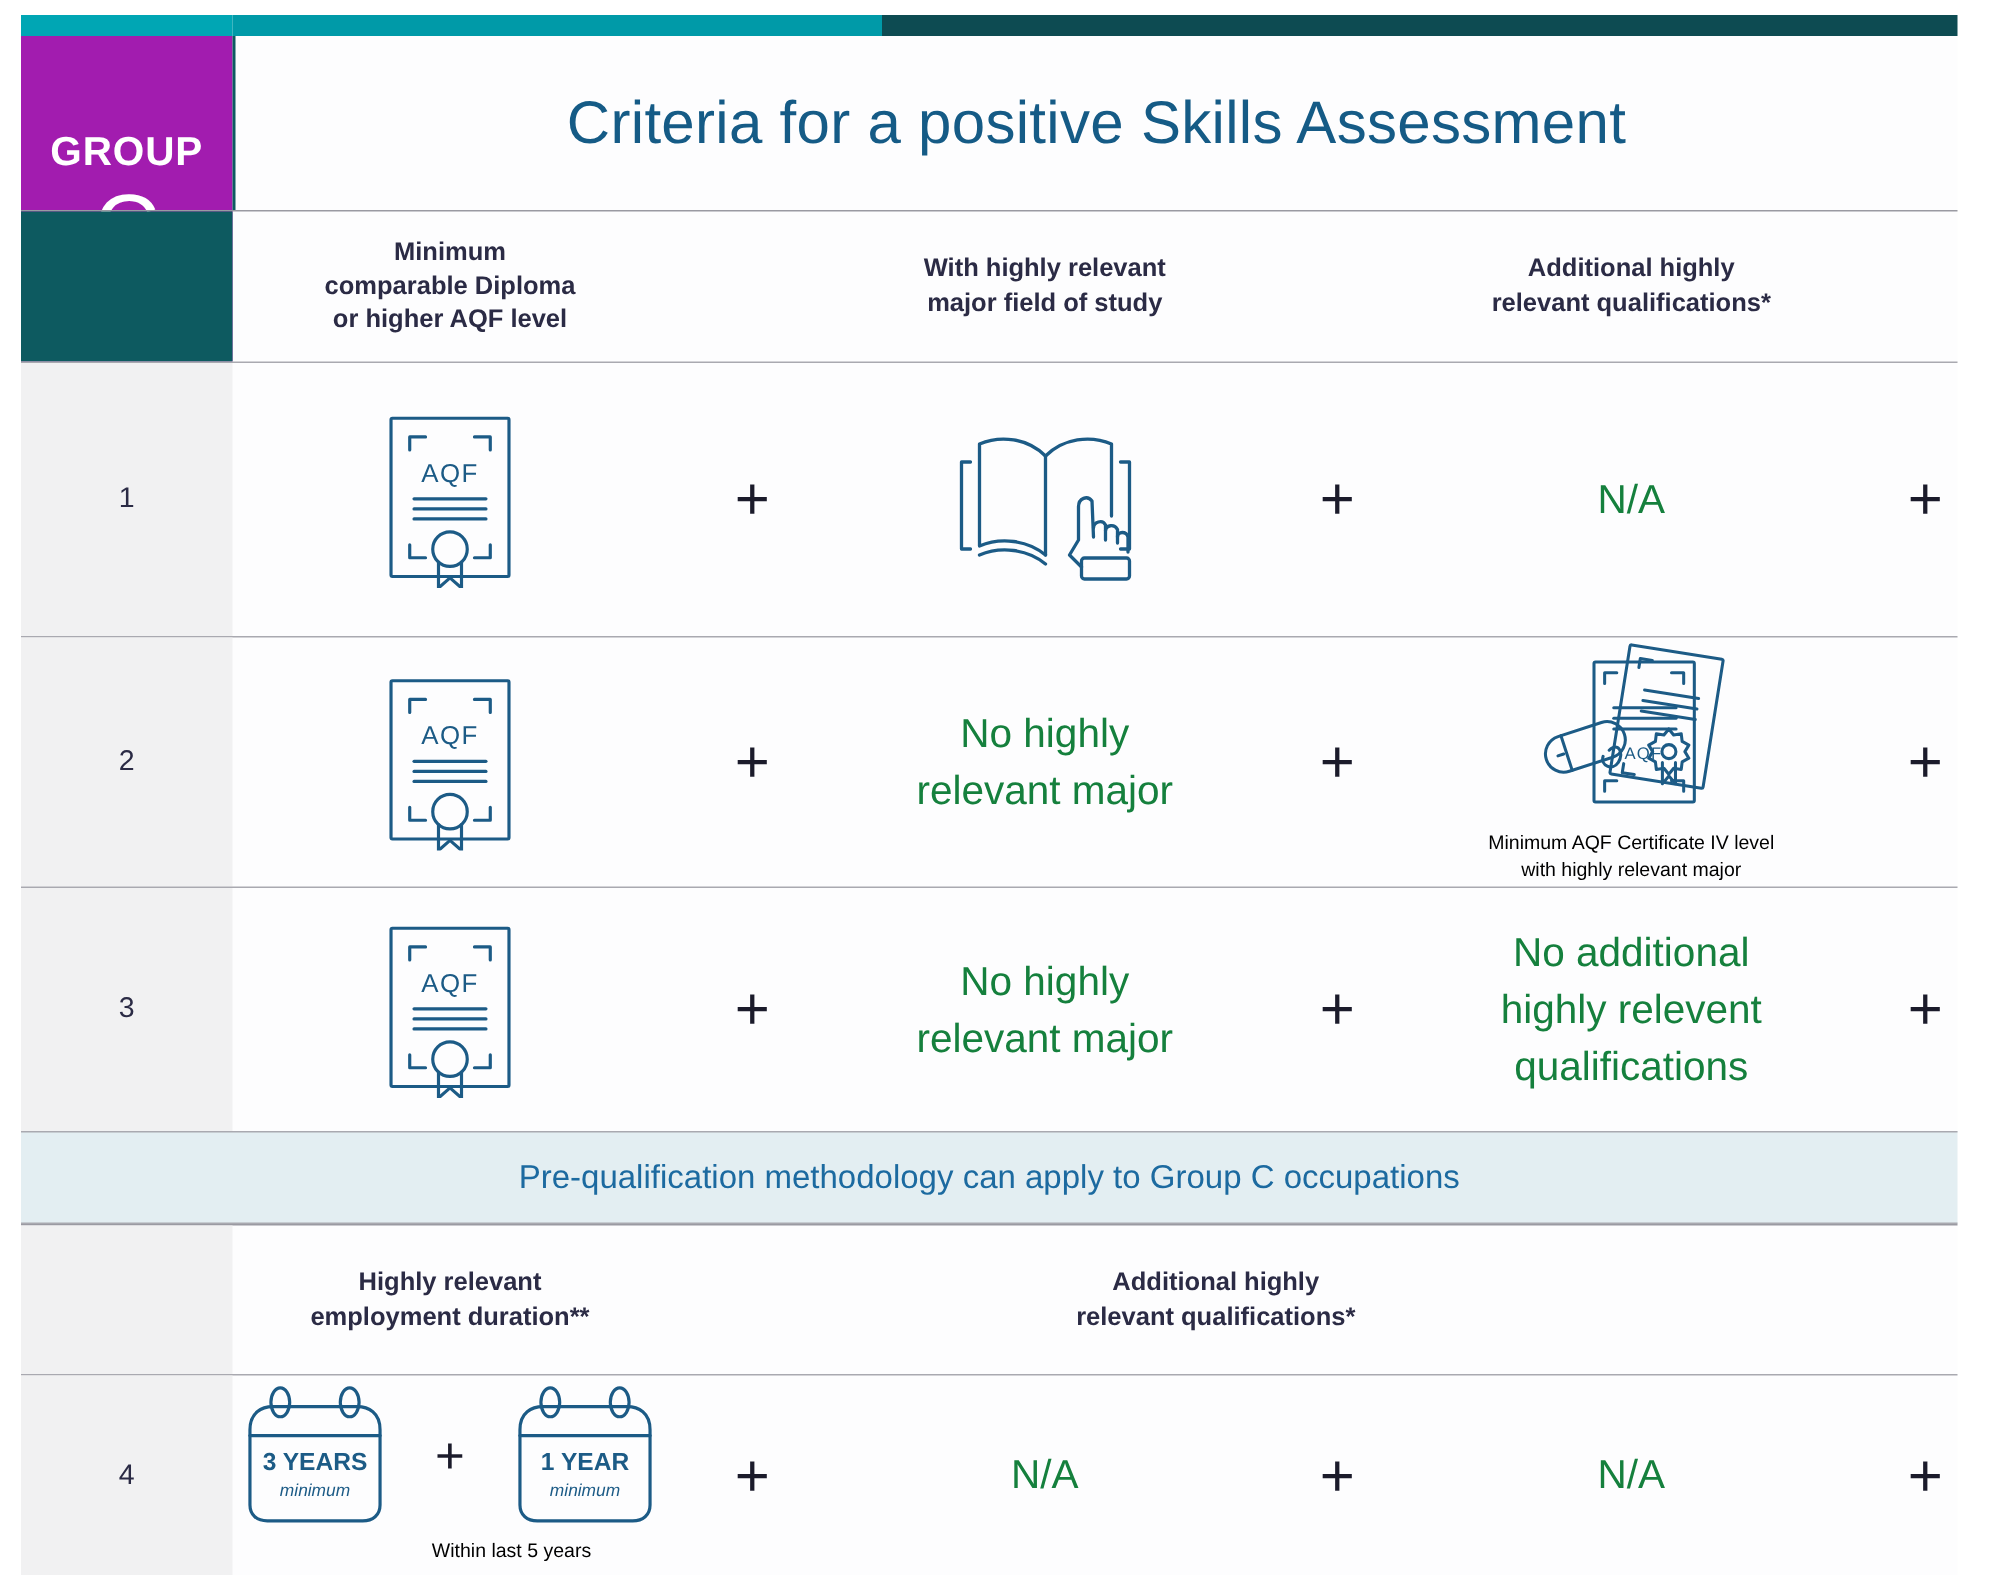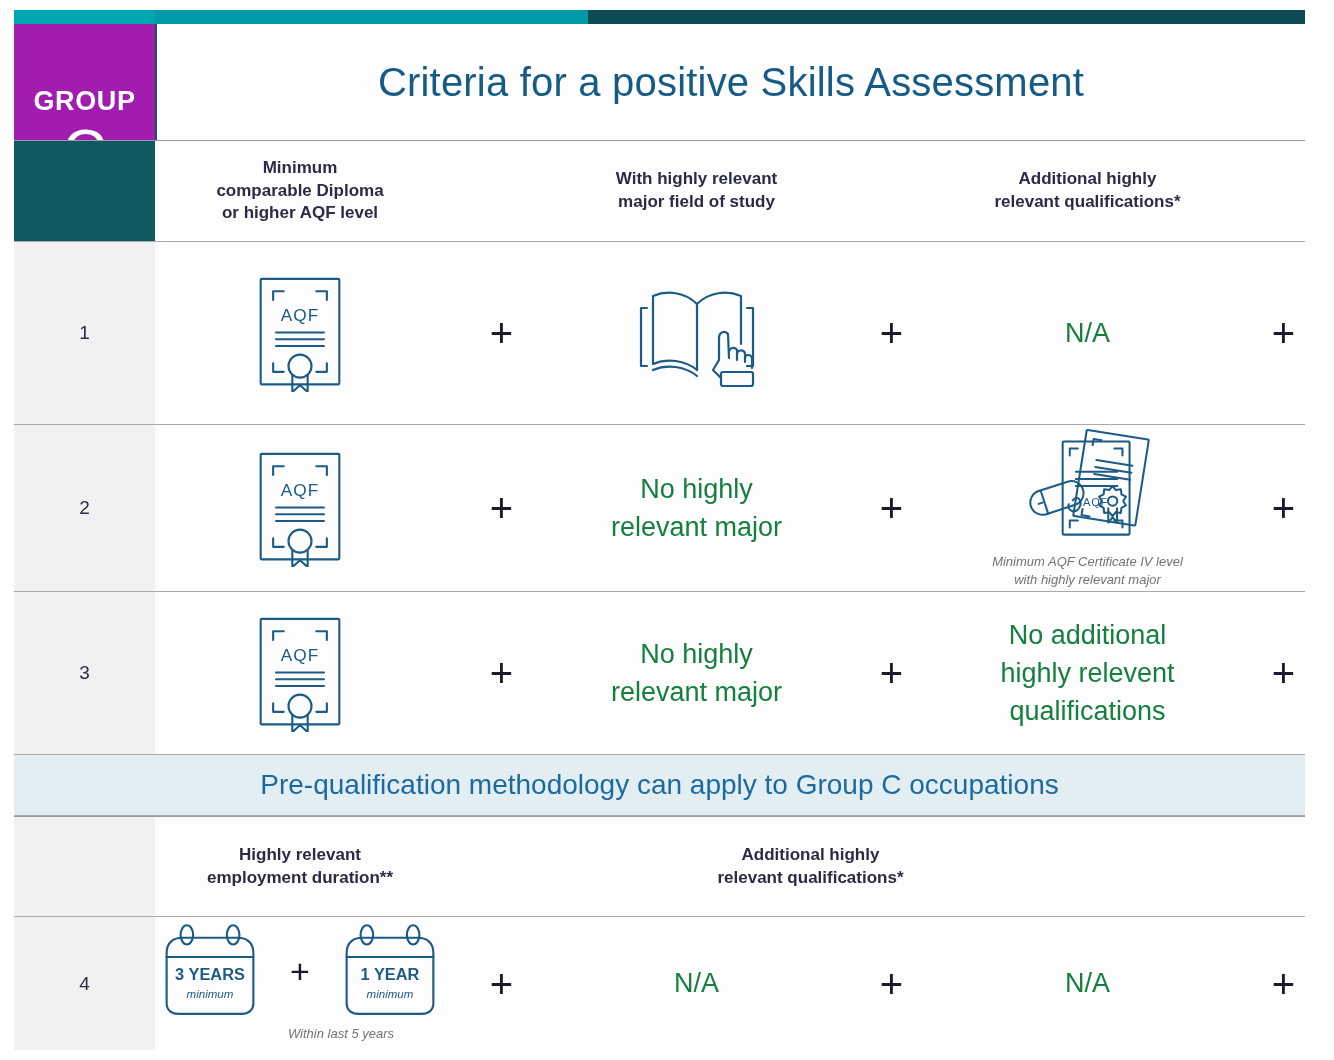--- a/index.html
+++ b/index.html
@@ -53,28 +53,28 @@
   .cplus { flex: 0 0 113px; }
   .c2 { flex: 0 0 277px; }
   .c3 { flex: 0 0 279px; }
 
   .plus { font-size: 40px; color: #1b1b2b; font-weight: 300; line-height: 1;
           display: flex; align-items: center; justify-content: center; }
 
   .cell { display: flex; flex-direction: column; align-items: center; justify-content: center;
           text-align: center; }
   .cell-text { font-size: 27px; color: #15803d; line-height: 1.42; }
-  .cap { font-size: 13px; color: #737373; font-style: italic; line-height: 1.35; margin-top: 6px; }
+  .cap { font-size: 13px; color: #000000; line-height: 1.35; margin-top: 6px; }
 
   .rowline { border-top: 1px solid #a9a9b0; }
 
   
   .banner { height: 62px; background: #e3eef2; display: flex; align-items: center; justify-content: center;
             border-top: 1px solid #a9a9b0; border-bottom: 1px solid #a9a9b0; }
-  .banner-text { font-size: 28px; color: #1c6aa0; }
+  .banner-text { font-size: 22px; color: #1c6aa0; }
 
   .icon-wrap { display: flex; align-items: center; justify-content: center; }
   .dual { display: flex; align-items: center; justify-content: center; gap: 13px; }
   .dual .mini-plus { font-size: 34px; color: #1b1b2b; font-weight: 300; padding: 0 14px;
                      display: flex; align-items: center; }
 </style>
 </head>
 <body>
 
 <div class="topbar">

